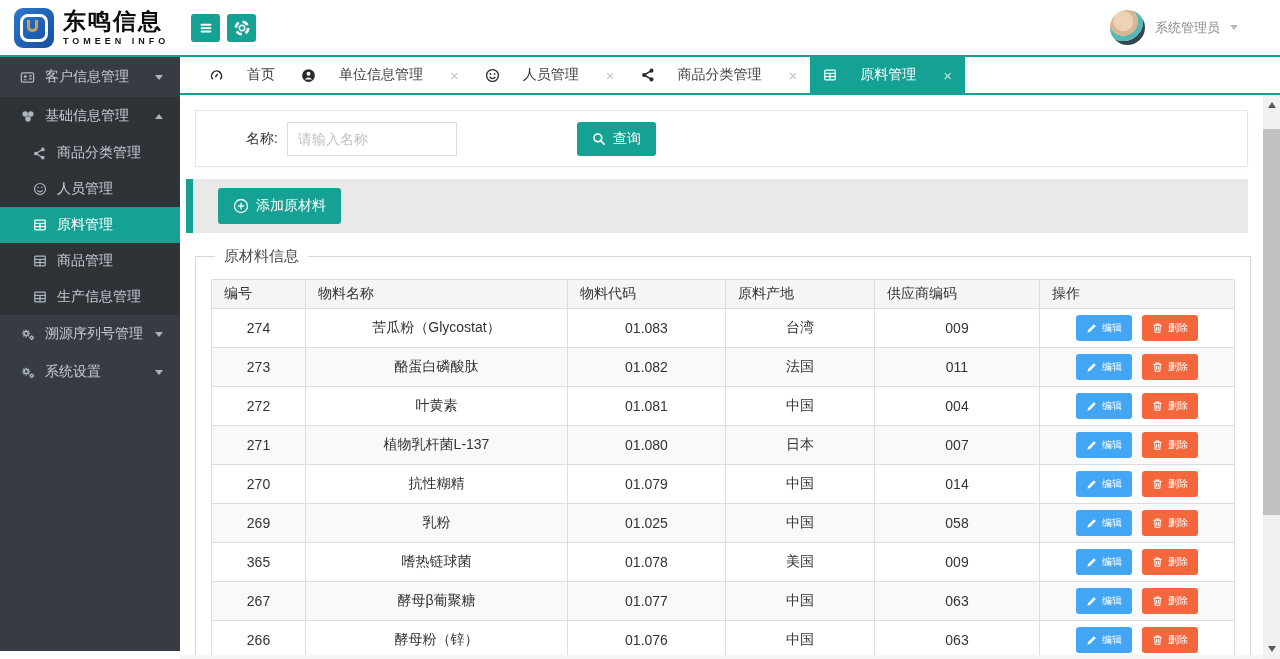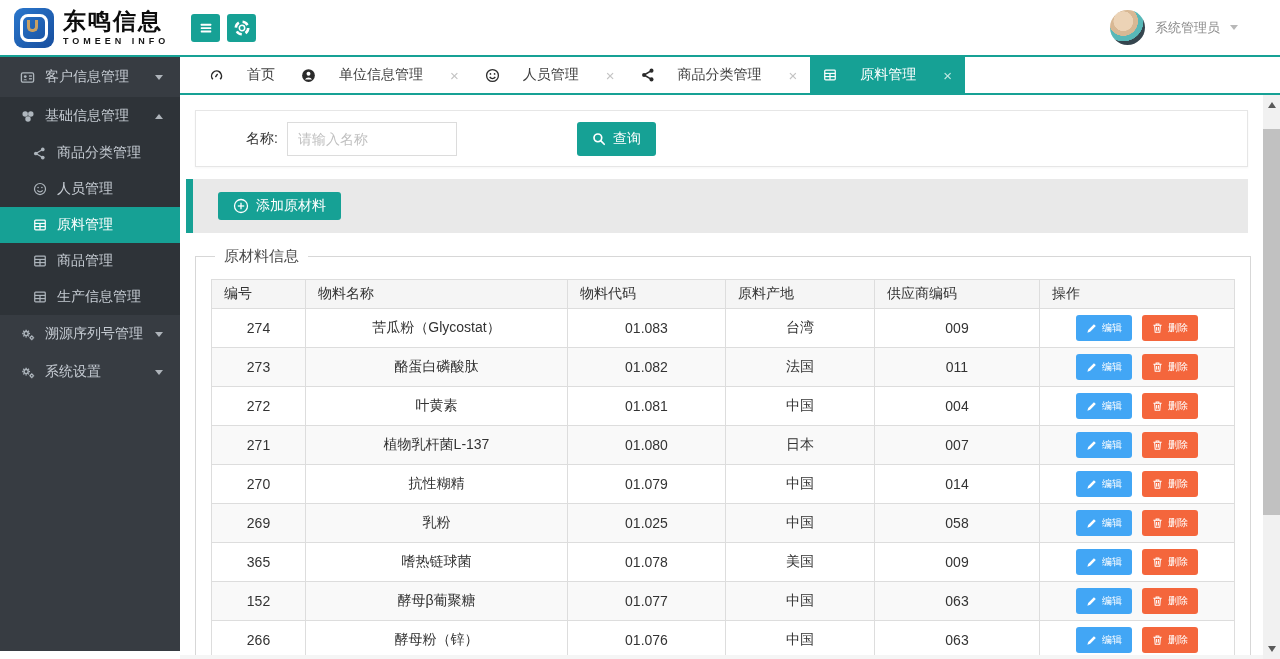--- a/index.html
+++ b/index.html
@@ -65,21 +65,21 @@
   .search-label { margin-left:50px; font-size:14px; color:#333; }
   .search-input { margin-left:9px; width:170px; height:34px; border:1px solid #dcdcdc;
     padding:0 10px; font-size:14px; color:#333; outline:none; }
   .search-input::placeholder { color:#c0c0c0; }
   .btn-teal { background:#16A195; color:#fff; border:none; border-radius:3px;
     display:inline-flex; align-items:center; gap:7px; cursor:pointer; font-size:14px; }
   .search-btn { margin-left:120px; height:34px; padding:0 15px; }
 
   .toolbar-band { margin-top:12px; margin-left:-9px; height:54px; background:#e9e9e9;
     border-left:7px solid #16A195; display:flex; align-items:center; padding-left:25px; }
-  .add-btn { height:28px; padding:0 15px; }
+  .add-btn { height:36px; padding:0 15px; }
 
   fieldset.info { margin-top:14px; border:1px solid #d7d7d7; padding:13px 15px 15px 15px; height:520px; }
   fieldset.info legend { font-size:15px; color:#4a4a4a; padding:0 9px; margin-left:4px; }
 
   table.materials { border-collapse:collapse; width:1023px; table-layout:fixed; }
   .materials th { background:#f5f5f5; border:1px solid #ddd; height:29px; font-weight:normal;
     font-size:14px; color:#333; text-align:left; padding-left:12px; }
   .materials td { border:1px solid #ddd; height:39px; text-align:center; font-size:14px; color:#333; }
   .materials tbody tr:nth-child(even) { background:#f9f9f9; }
   .row-btn { display:inline-flex; align-items:center; gap:5px; height:26px; padding:0 10px;
@@ -592,21 +592,21 @@
                     <line x1="6.6" y1="6.5" x2="6.8" y2="11.8"></line>
                     <line x1="9.4" y1="6.5" x2="9.2" y2="11.8"></line>
                   </svg>
                 </span>
                 <span>删除</span>
               </button>
             </td>
           </tr>
 
           <tr>
-            <td>152</td>
+            <td>267</td>
             <td>酵母β葡聚糖</td>
             <td>01.077</td>
             <td>中国</td>
             <td>063</td>
             <td>
               <button class="row-btn btn-edit">
                 <span>
                   <svg width="11" height="11" viewBox="0 0 16 16" fill="#fff">
                     <path d="M2 14l1.2-4L11.5 1.7l2.8 2.8L6 12.8 2 14z"></path>
                   </svg>

